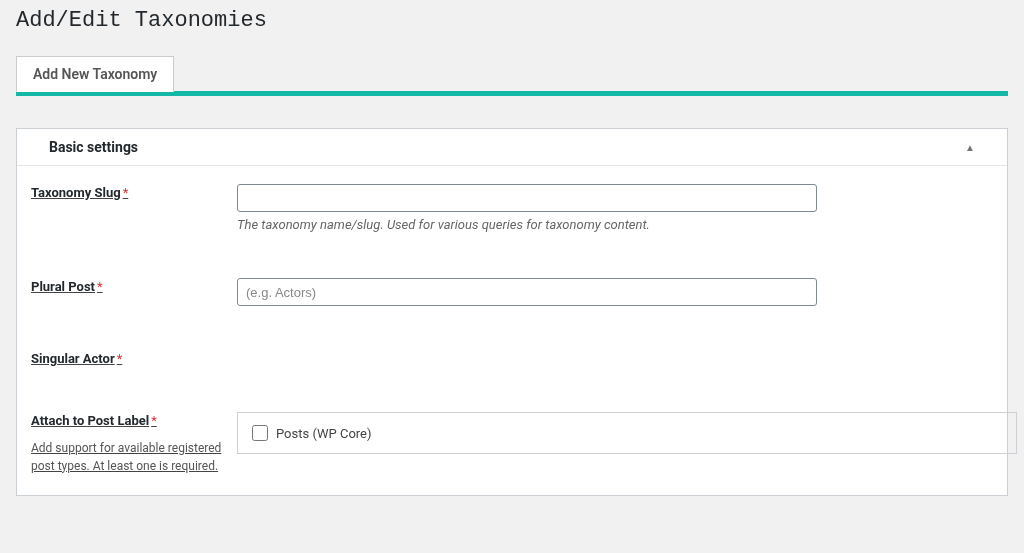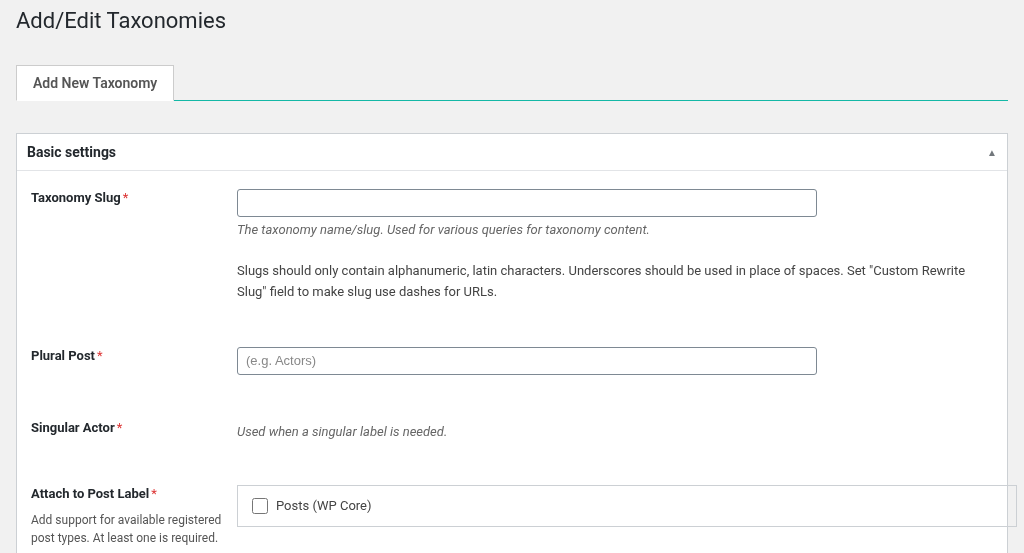--- a/index.html
+++ b/index.html
@@ -11,25 +11,26 @@
       font-family: -apple-system, BlinkMacSystemFont, "Segoe UI", Roboto, "Helvetica Neue", sans-serif;
       font-size: 13px;
       color: #444;
       background: #f1f1f1;
       padding: 8px 16px 0 16px;
     }
     .page-title {
       font-size: 22px;
       font-weight: 400;
       color: #23282d;
-      margin-bottom: 32px;
+      margin-bottom: 23px;
+      font-family: Liberation Mono, monospace;
     }
     .tabs-row {
       display: flex;
-      border-bottom: 1px solid #14b8a6;
+      border-bottom: 5px solid #14b8a6;
       align-items: flex-end;
     }
     .tab {
       background: #fff;
       border: 1px solid #ccc;
       border-bottom: 1px solid #fff;
       padding: 9px 16px;
       font-size: 14px;
       font-weight: 600;
       color: #555;
@@ -38,21 +39,21 @@
     }
     .panel {
       background: #fff;
       border: 1px solid #ccd0d4;
       margin-top: 32px;
     }
     .panel-header {
       display: flex;
       justify-content: space-between;
       align-items: center;
-      padding: 10px 10px;
+      padding: 10px 32px;
       border-bottom: 1px solid #e2e4e7;
       cursor: pointer;
     }
     .panel-header-title {
       font-size: 14px;
       font-weight: 700;
       color: #23282d;
     }
     .panel-toggle {
       font-size: 10px;
@@ -65,20 +66,21 @@
       display: flex;
       align-items: flex-start;
       margin-bottom: 44px;
     }
     .field-row:last-child {
       margin-bottom: 0;
     }
     .field-label-col {
       flex: 0 0 206px;
       padding-right: 10px;
+      text-decoration: underline;
     }
     .field-label {
       font-size: 13px;
       font-weight: 700;
       color: #23282d;
       line-height: 1.4;
     }
     .required {
       color: #dc3232;
       font-weight: 400;
@@ -123,20 +125,21 @@
       max-width: 760px;
     }
     .checkbox-group {
       border: 1px solid #ccd0d4;
       padding: 12px 14px;
       width: 780px;
       max-width: 100%;
     }
     .checkbox-row {
       display: flex;
+      align-items: center;
       margin-bottom: 10px;
     }
     .checkbox-row:last-child {
       margin-bottom: 0;
     }
     .checkbox-row input[type="checkbox"] {
       width: 16px;
       height: 16px;
       margin-right: 8px;
       border: 1px solid #7e8993;
@@ -167,21 +170,20 @@
 
     <div class="field-row">
       <div class="field-label-col">
         <span class="field-label">
           <span>Taxonomy Slug</span><span class="required">*</span>
         </span>
       </div>
       <div class="field-control-col">
         <input type="text" class="text-input" value="" style="">
         <div class="desc">The taxonomy name/slug. Used for various queries for taxonomy content.</div>
-        <div class="para">Slugs should only contain alphanumeric, latin characters. Underscores should be used in place of spaces. Set "Custom Rewrite Slug" field to make slug use dashes for URLs.</div>
       </div>
     </div>
 
     <div class="field-row">
       <div class="field-label-col">
         <span class="field-label">
           <span>Plural Post</span><span class="required">*</span>
         </span>
       </div>
       <div class="field-control-col">
@@ -189,21 +191,20 @@
       </div>
     </div>
 
     <div class="field-row">
       <div class="field-label-col">
         <span class="field-label">
           <span>Singular Actor</span><span class="required">*</span>
         </span>
       </div>
       <div class="field-control-col">
-        <div class="desc">Used when a singular label is needed.</div>
       </div>
     </div>
 
     <div class="field-row">
       <div class="field-label-col">
         <span class="field-label">
           <span>Attach to Post Label</span><span class="required">*</span>
         </span>
         <div class="field-sub">Add support for available registered post types. At least one is required.</div>
       </div>

